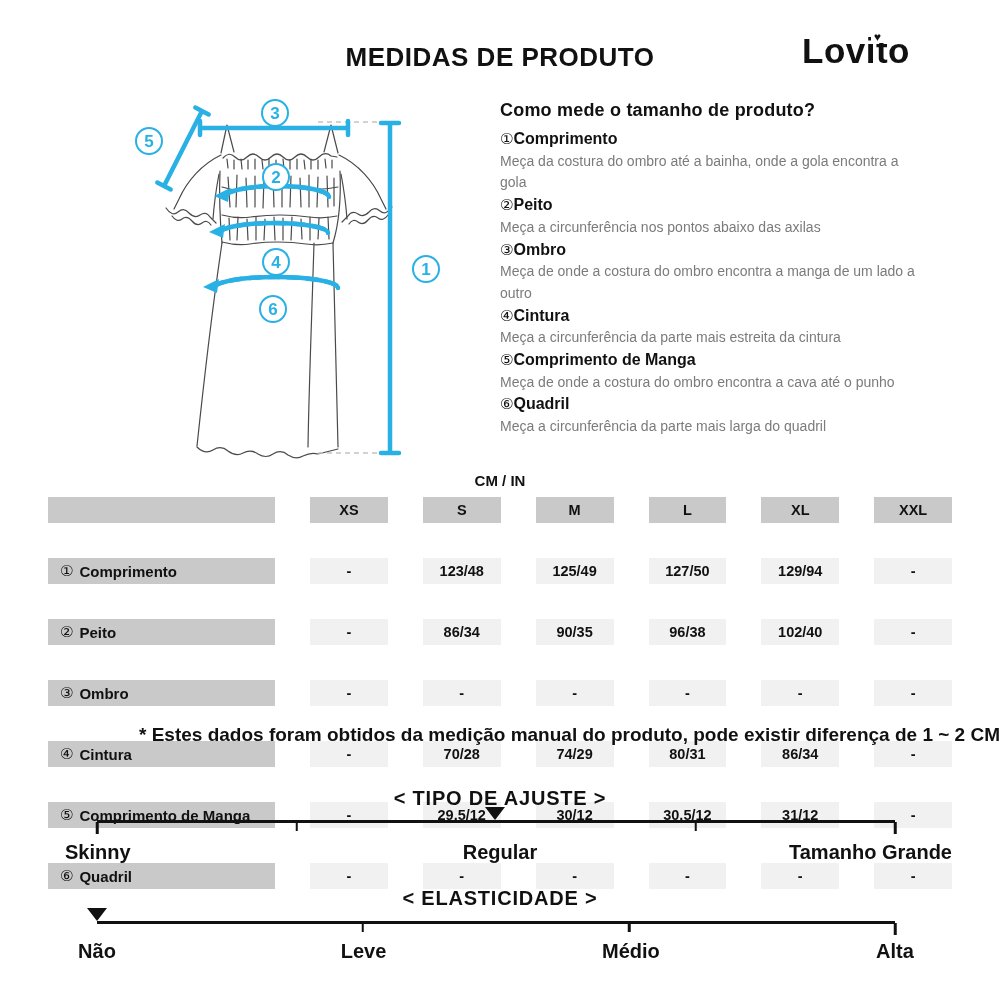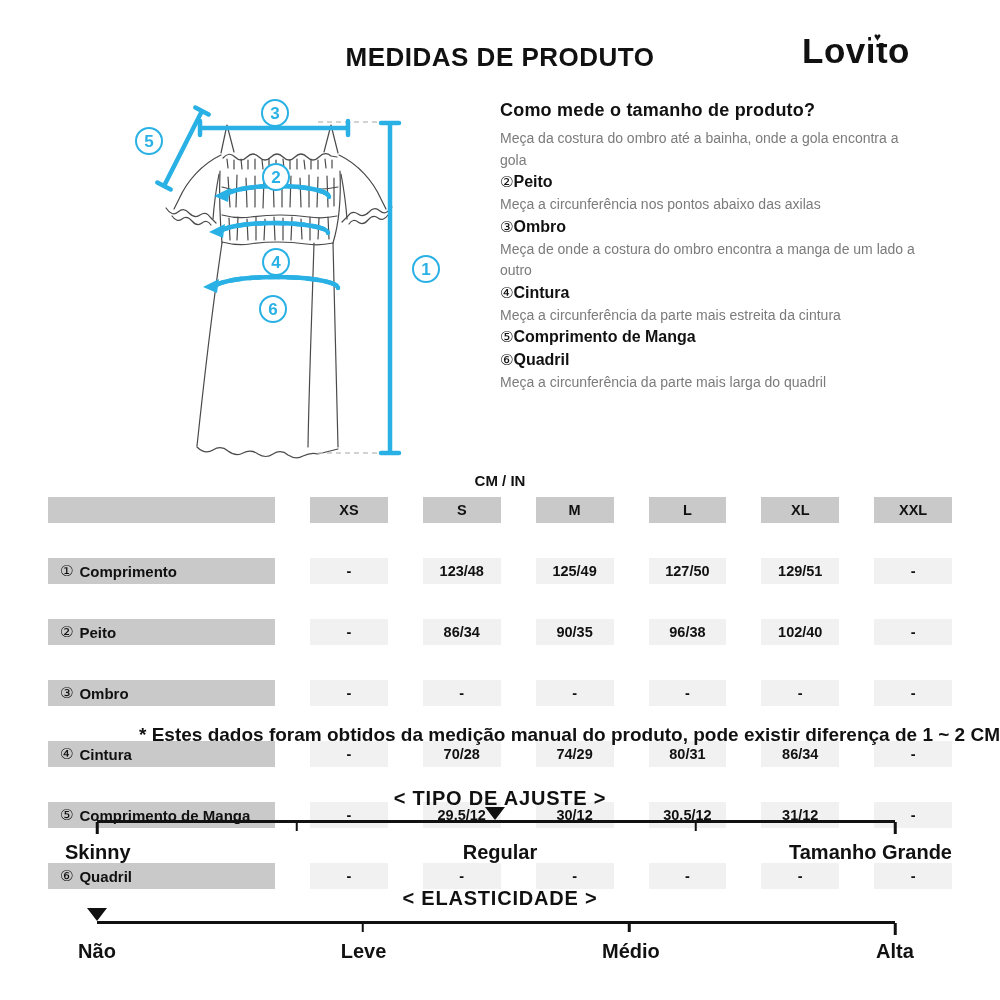--- a/index.html
+++ b/index.html
@@ -114,28 +114,30 @@
       <text x="176" y="173" fill="#29b1e5">4</text>
       <circle cx="173" cy="214" r="13" fill="#fff" stroke="#29b1e5" stroke-width="2"></circle>
       <text x="173" y="220" fill="#29b1e5">6</text>
       <circle cx="326" cy="174" r="13" fill="#fff" stroke="#29b1e5" stroke-width="2"></circle>
       <text x="326" y="180" fill="#29b1e5">1</text>
     </g>
   </svg>
 
   <div class="abs guide">
     <h2>Como mede o tamanho de produto?</h2>
+    <div class="g-name"><span class="g-num">①</span><span>Comprimento</span></div>
     <div class="g-desc">Meça da costura do ombro até a bainha, onde a gola encontra a gola</div>
     <div class="g-name"><span class="g-num">②</span><span>Peito</span></div>
     <div class="g-desc">Meça a circunferência nos pontos abaixo das axilas</div>
     <div class="g-name"><span class="g-num">③</span><span>Ombro</span></div>
     <div class="g-desc">Meça de onde a costura do ombro encontra a manga de um lado a outro</div>
     <div class="g-name"><span class="g-num">④</span><span>Cintura</span></div>
     <div class="g-desc">Meça a circunferência da parte mais estreita da cintura</div>
     <div class="g-name"><span class="g-num">⑤</span><span>Comprimento de Manga</span></div>
+    <div class="g-desc">Meça de onde a costura do ombro encontra a cava até o punho</div>
     <div class="g-name"><span class="g-num">⑥</span><span>Quadril</span></div>
     <div class="g-desc">Meça a circunferência da parte mais larga do quadril</div>
   </div>
 
   <div class="abs unit">CM / IN</div>
 
   <div class="abs size-table">
     <div class="hcell"></div>
     <div class="hcell">XS</div>
     <div class="hcell">S</div>
@@ -145,21 +147,21 @@
     <div class="hcell">XXL</div>
 
     <div class="lcell">
         <span class="t-num">①</span>
         <span>Comprimento</span>
       </div>
     <div class="vcell">-</div>
     <div class="vcell">123/48</div>
     <div class="vcell">125/49</div>
     <div class="vcell">127/50</div>
-    <div class="vcell">129/51</div>
+    <div class="vcell">129/94</div>
     <div class="vcell">-</div>
 
     <div class="lcell">
         <span class="t-num">②</span>
         <span>Peito</span>
       </div>
     <div class="vcell">-</div>
     <div class="vcell">86/34</div>
     <div class="vcell">90/35</div>
     <div class="vcell">96/38</div>

